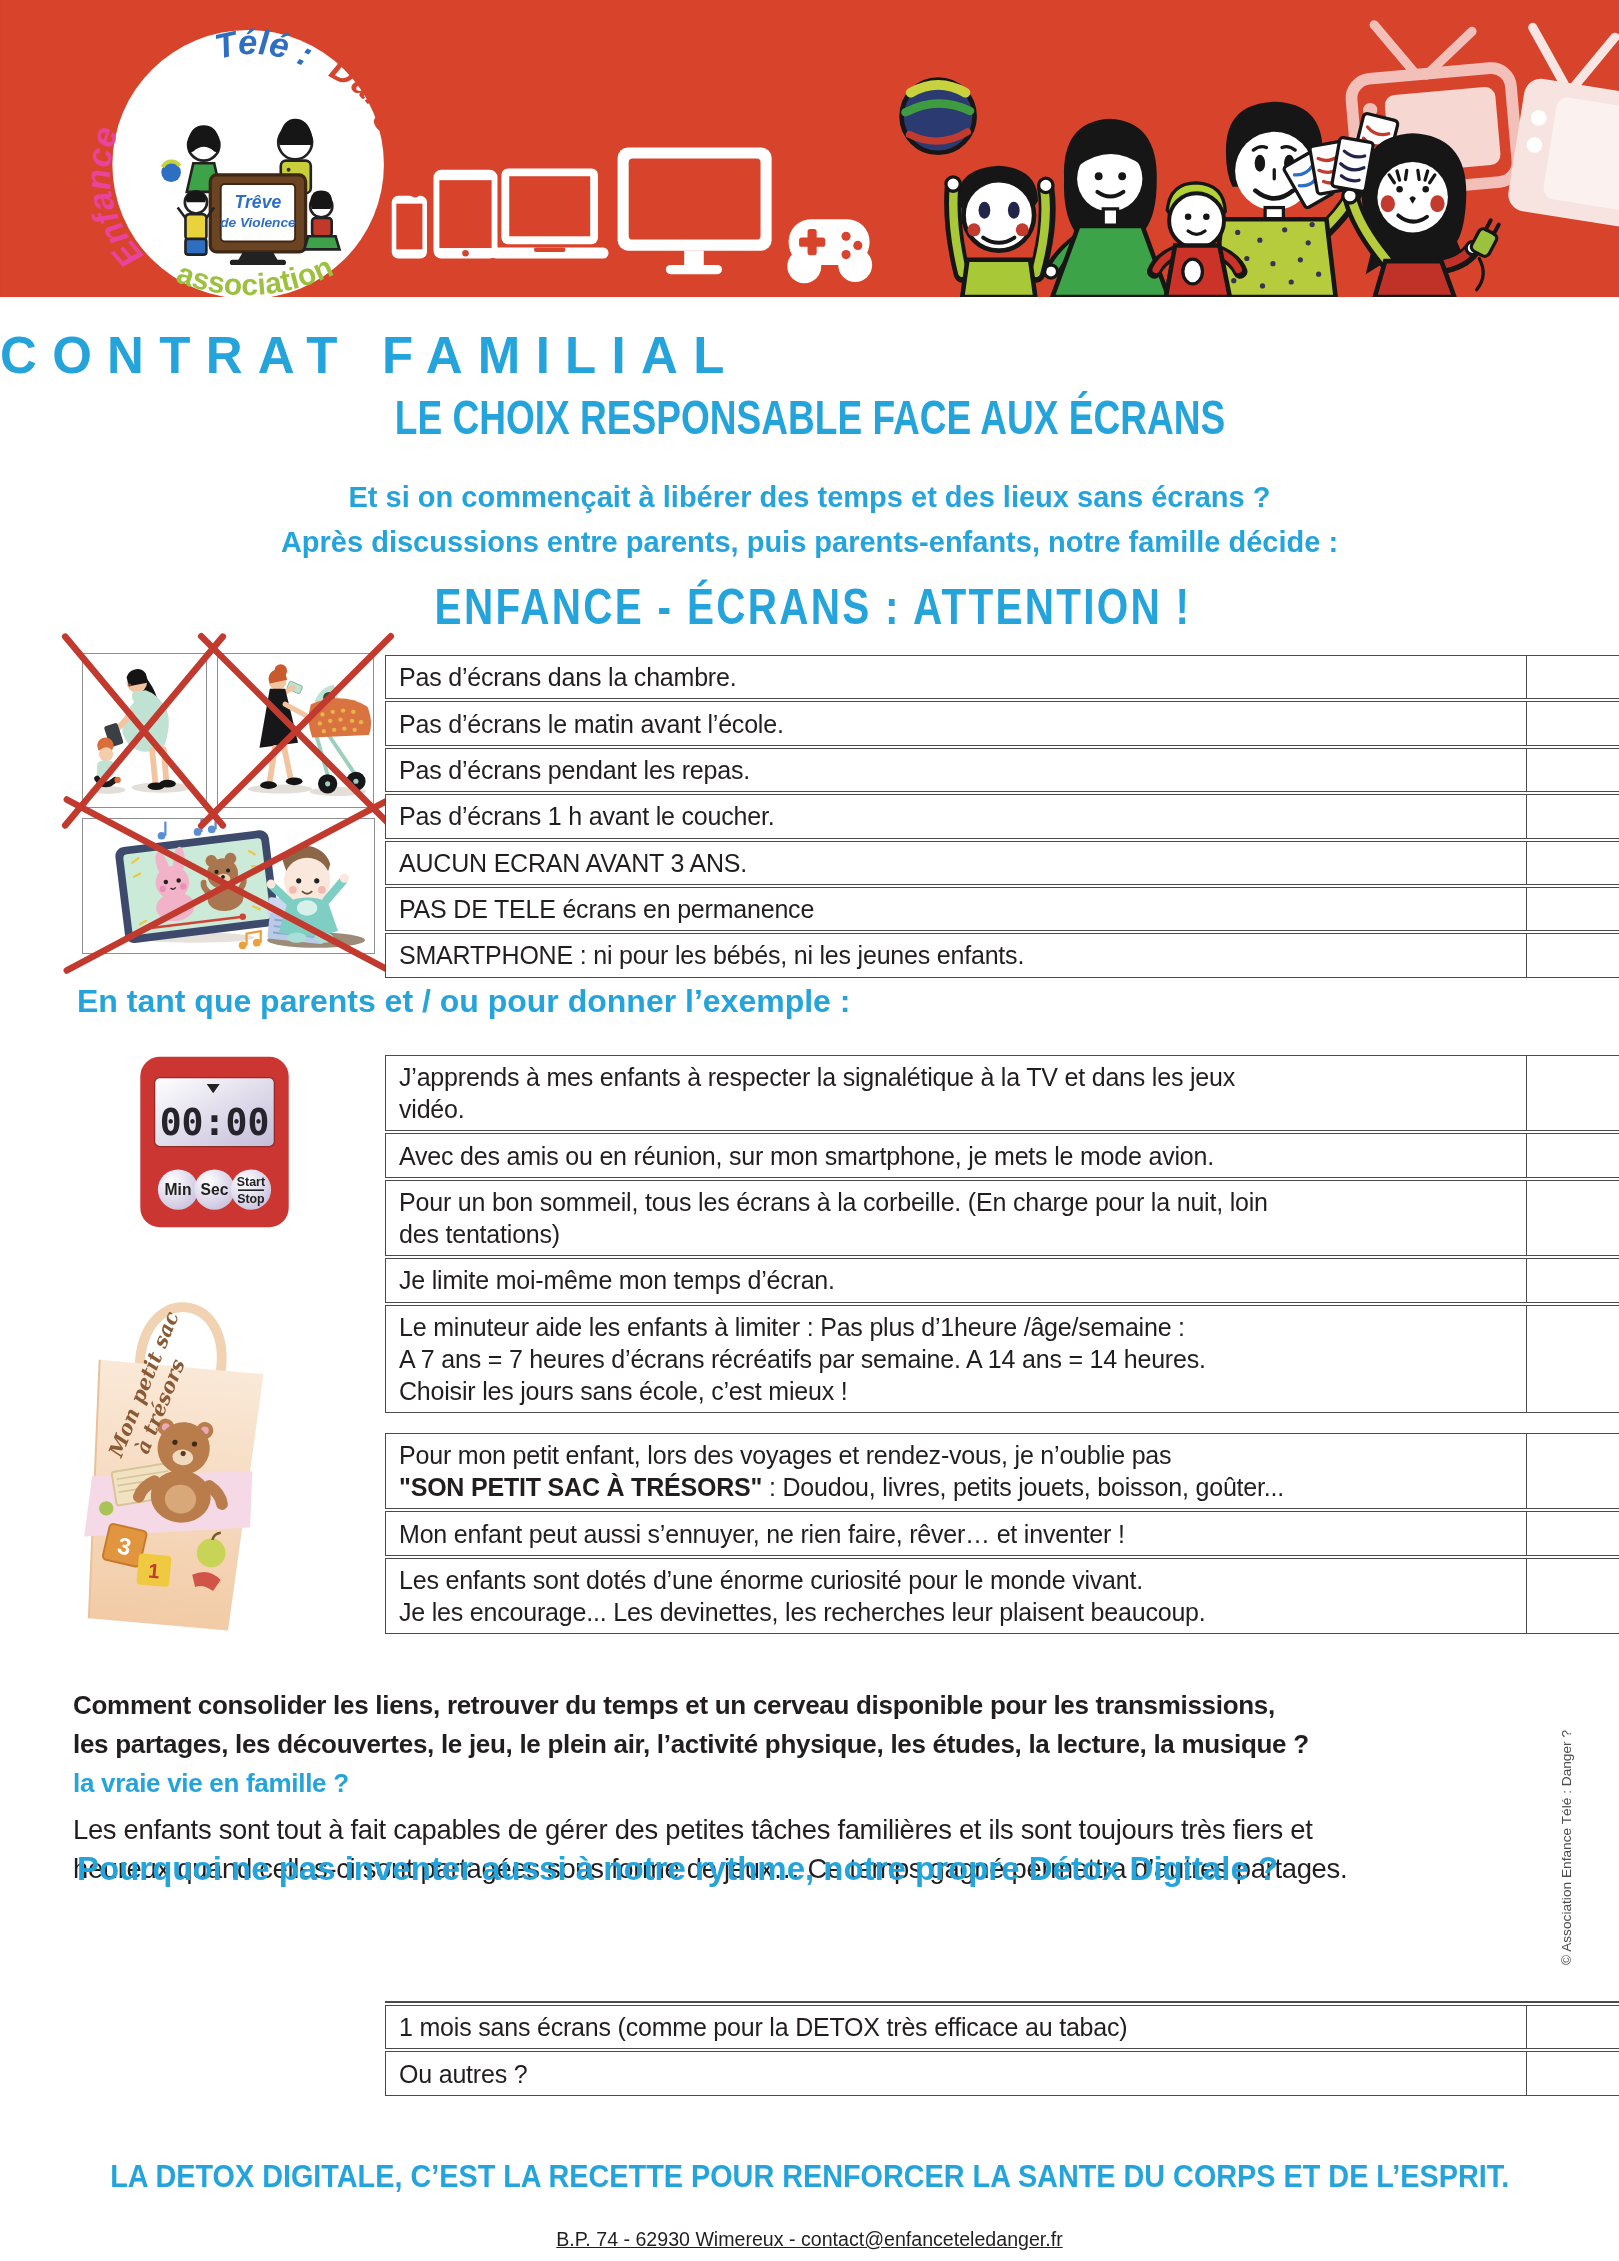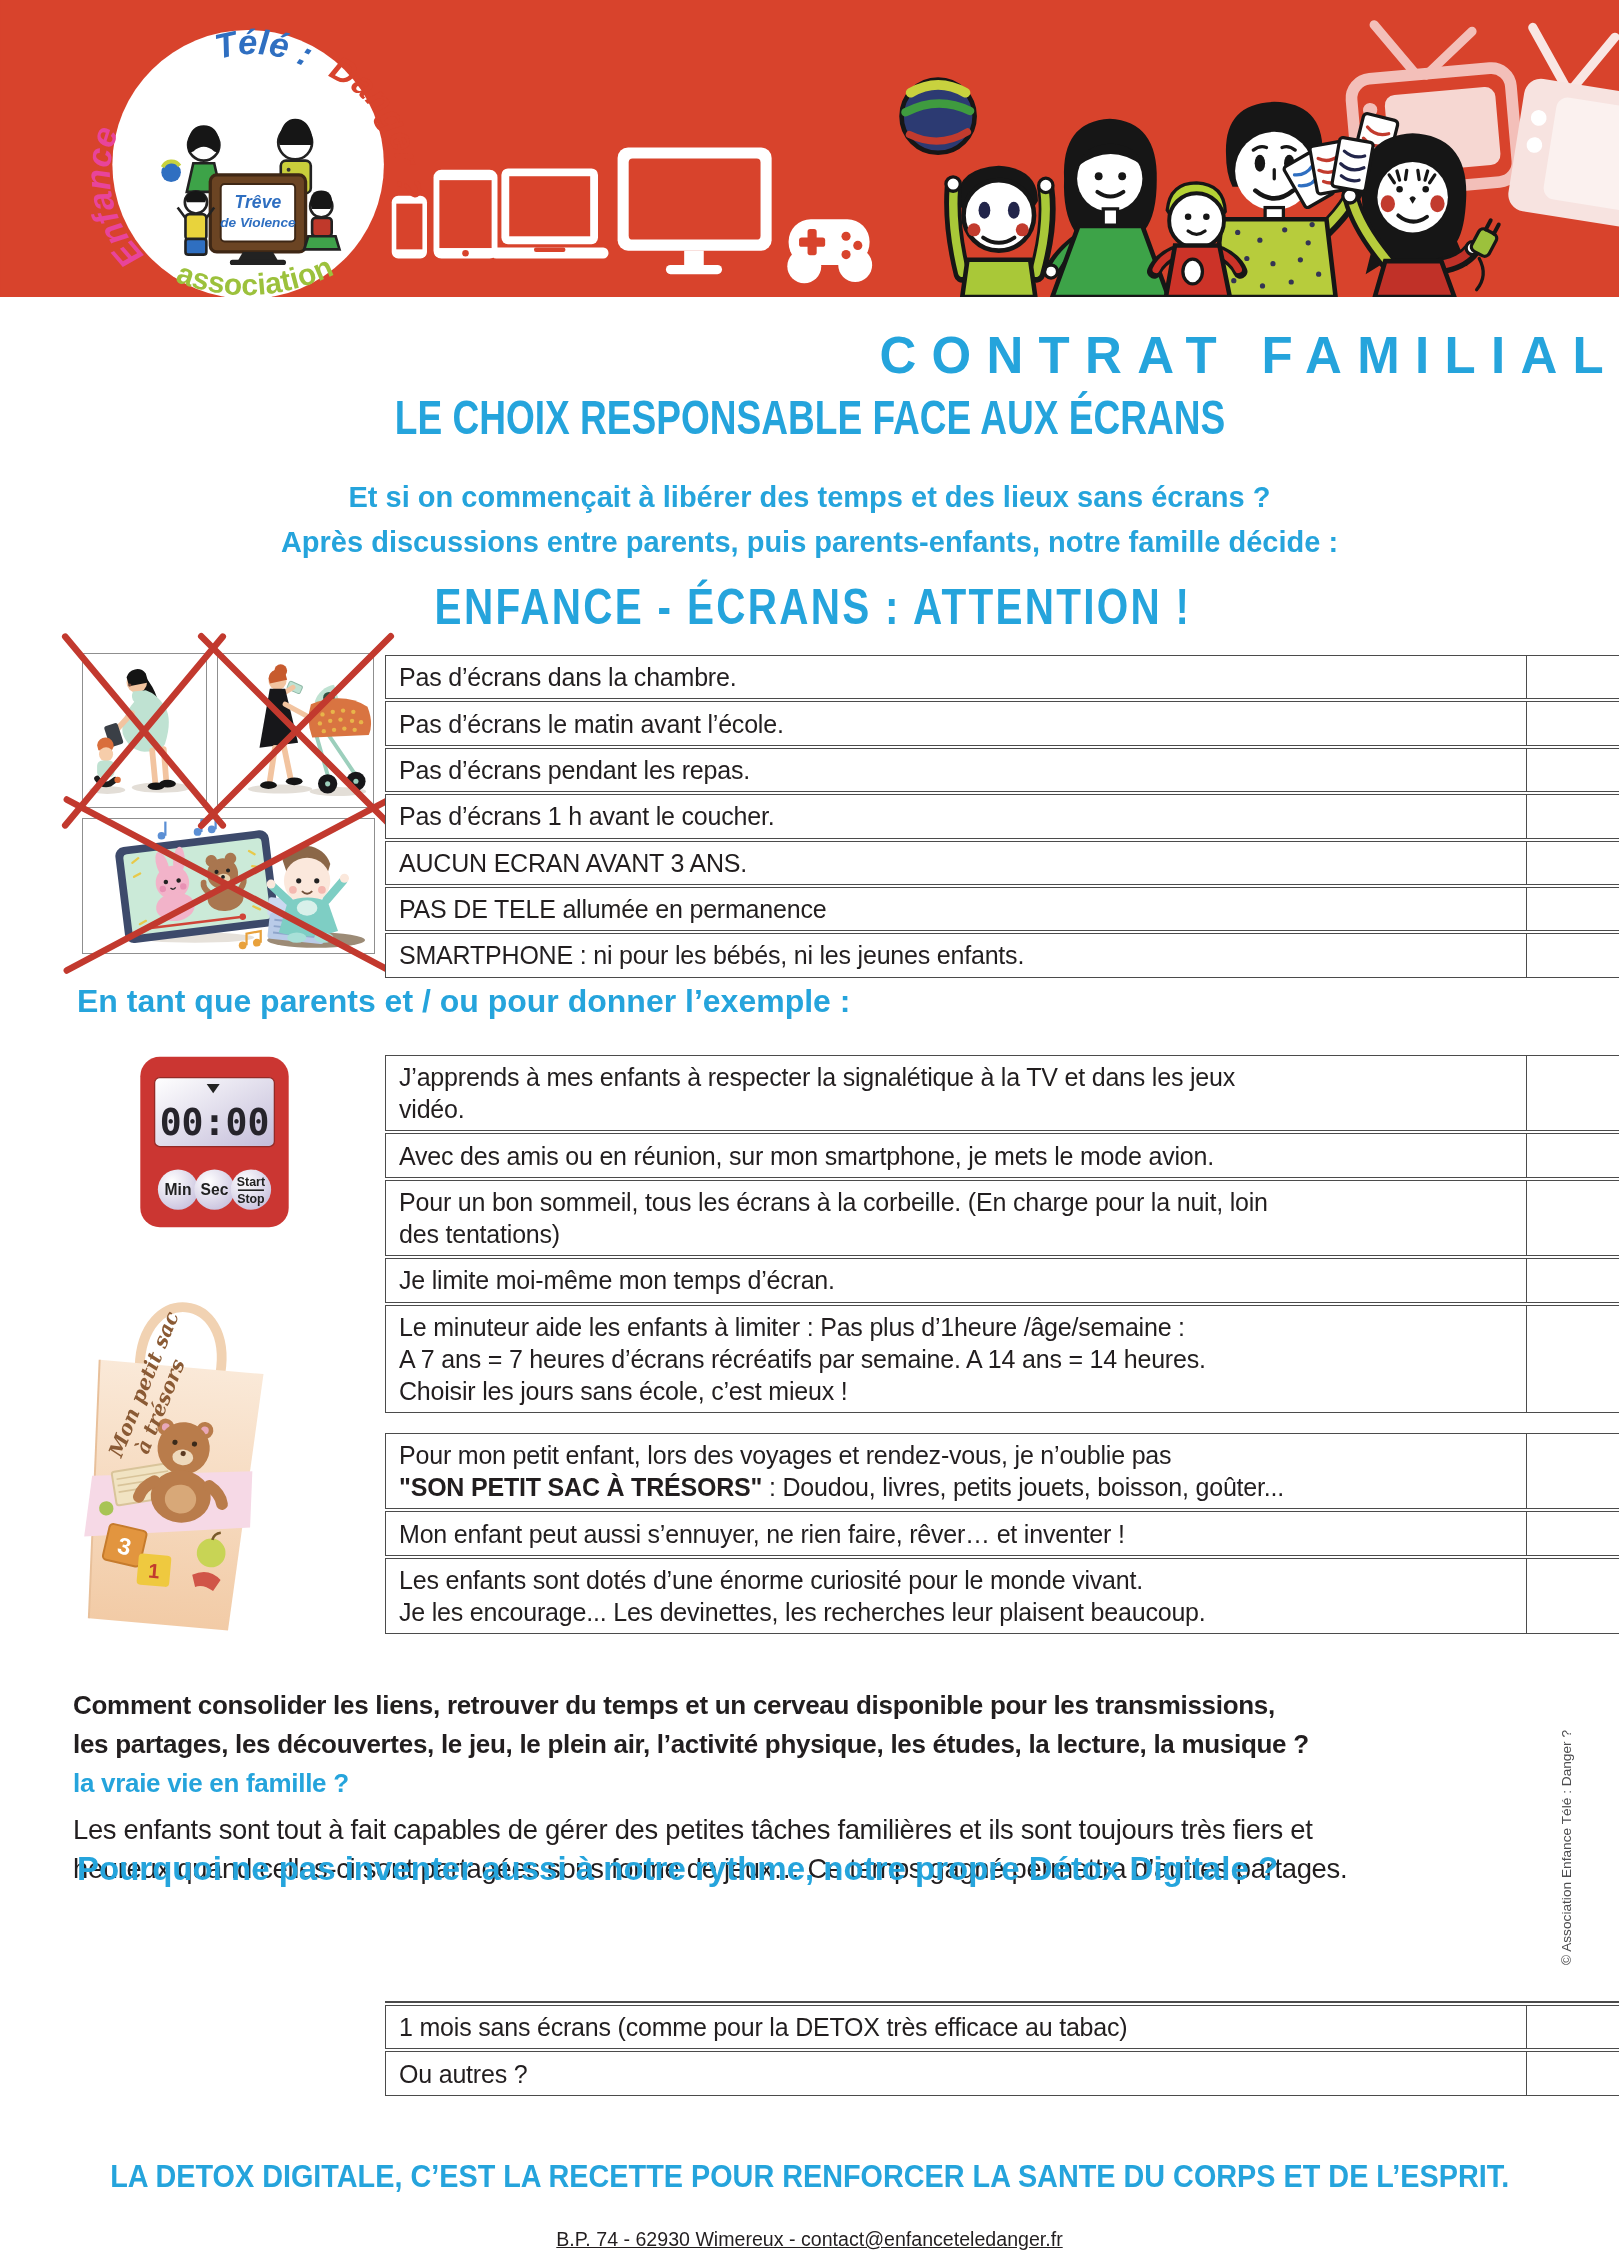--- a/index.html
+++ b/index.html
@@ -3,21 +3,21 @@
 <meta charset="utf-8">
 <style>
   html,body{margin:0;padding:0;}
   body{width:1619px;height:2261px;position:relative;background:#ffffff;
        font-family:"Liberation Sans",sans-serif;color:#221E1F;overflow:hidden;}
   .abs{position:absolute;}
   
   .band{left:0;top:0;width:1619px;height:297px;background:#D8432C;}
   .band svg{display:block;width:100%;height:100%;}
   
-  .main-title{left:0;right:0;top:326px;text-align:right;color:#25A4DC;
+  .main-title{left:0;right:0;top:326px;text-align:left;color:#25A4DC;
     font-size:51px;font-weight:bold;letter-spacing:.30em;white-space:nowrap;}
   .subtitle{left:0;right:0;top:396px;text-align:center;color:#25A4DC;white-space:nowrap;}
   .subtitle span{display:inline-block;font-size:39px;font-weight:bold;transform:scale(.95,1.22);}
   .intro{left:0;right:0;text-align:center;color:#25A4DC;font-size:29px;font-weight:bold;white-space:nowrap;}
   .h-attention{left:0;right:0;top:579px;text-align:center;color:#25A4DC;white-space:nowrap;margin-left:7px;}
   .h-attention span{display:inline-block;font-size:46px;font-weight:bold;letter-spacing:2.6px;transform:scale(.88,1.10);}
   .h-blue{color:#25A4DC;font-weight:bold;font-size:32px;white-space:nowrap;}
   
   .tbl{width:1342px;}
   .trow{display:flex;background:#fff;border:1.3px solid #4b4b4b;margin-bottom:2px;}
@@ -445,21 +445,21 @@
     </div>
   <div class="trow">
       <div class="tcell">Pas d’écrans 1 h avant le coucher.</div>
       <div class="tcheck"></div>
     </div>
   <div class="trow">
       <div class="tcell">AUCUN ECRAN AVANT 3 ANS.</div>
       <div class="tcheck"></div>
     </div>
   <div class="trow">
-      <div class="tcell">PAS DE TELE allumée en permanence</div>
+      <div class="tcell">PAS DE TELE écrans en permanence</div>
       <div class="tcheck"></div>
     </div>
   <div class="trow">
       <div class="tcell">SMARTPHONE : ni pour les bébés, ni les jeunes enfants.</div>
       <div class="tcheck"></div>
     </div>
 </div>
 
 <div class="abs h-blue" style="left:77px;top:983px">En tant que parents et / ou pour donner l’exemple :</div>
 

